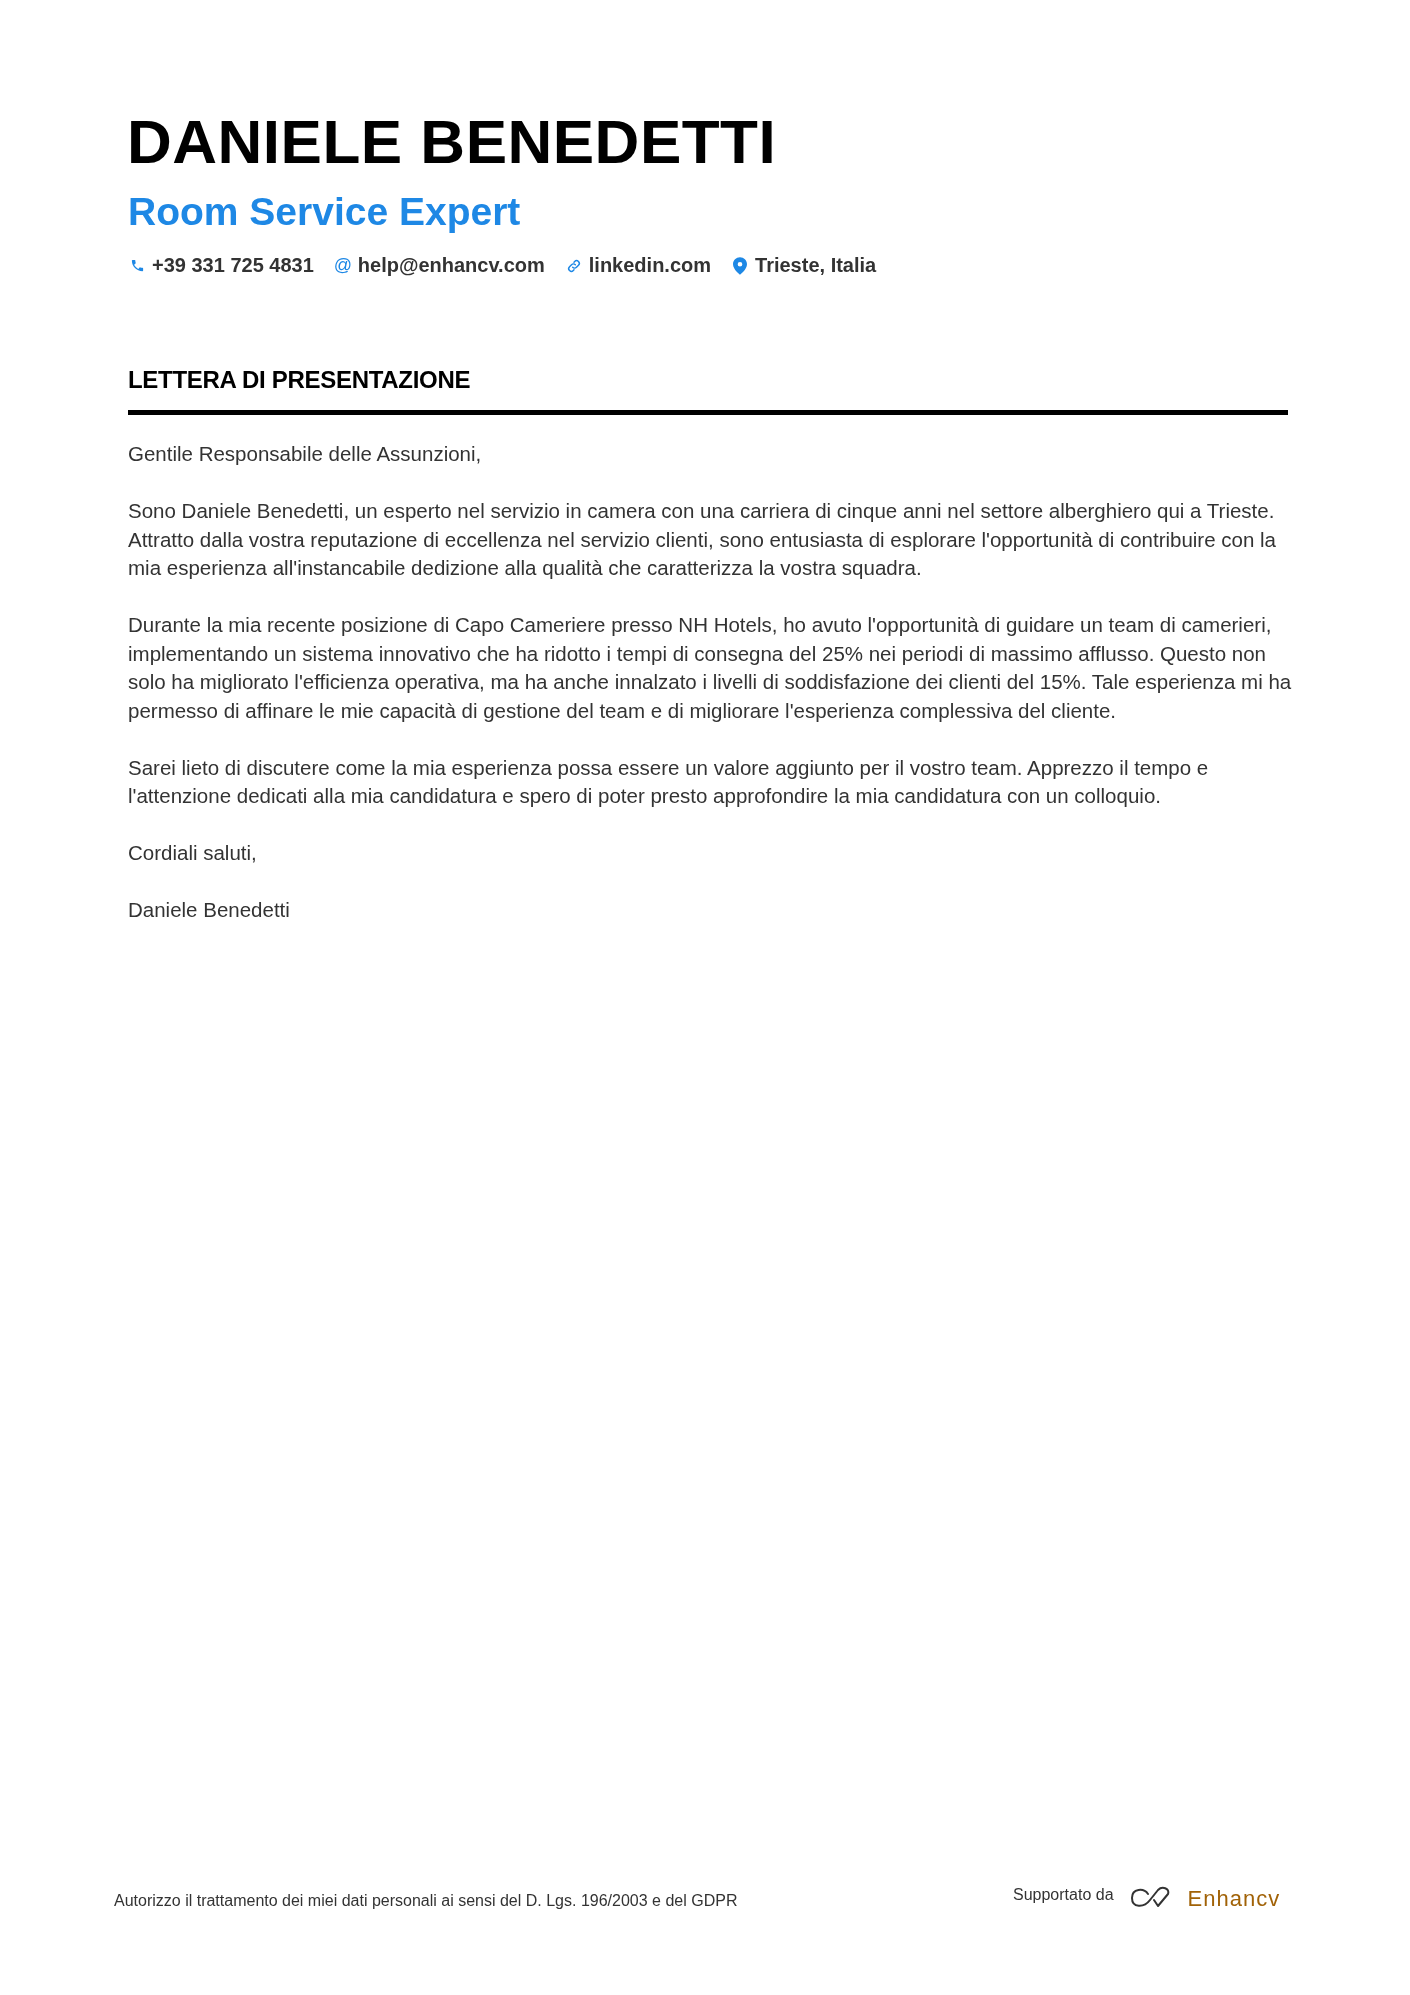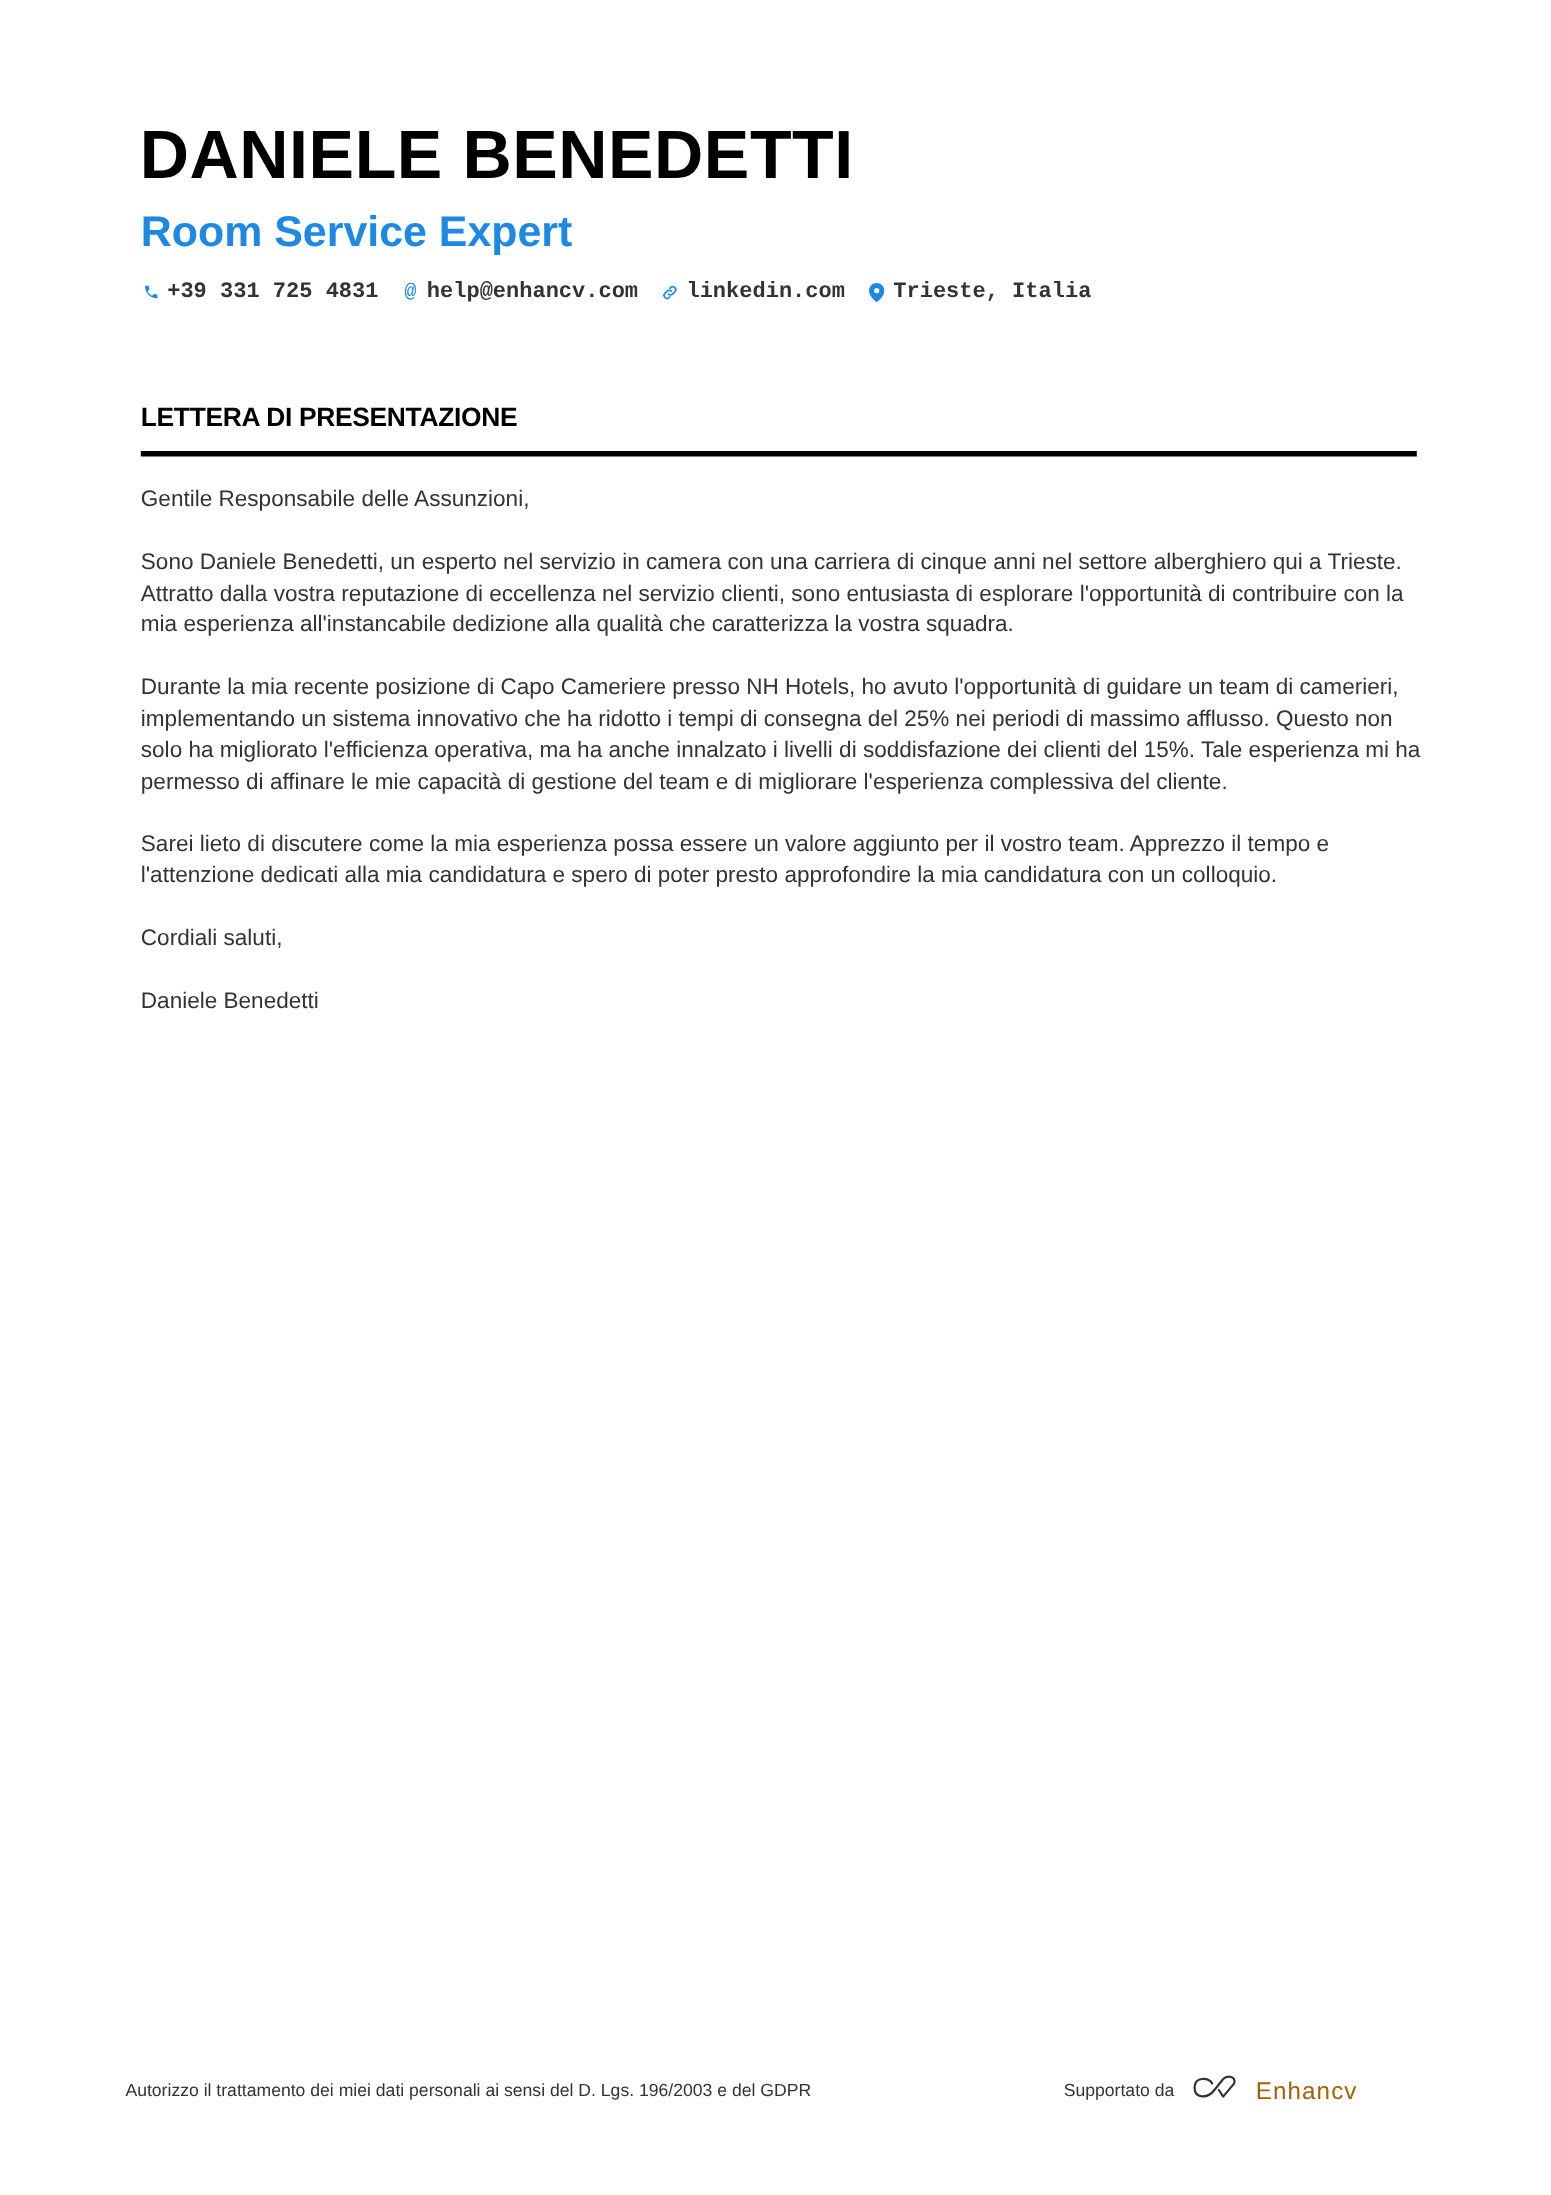--- a/index.html
+++ b/index.html
@@ -5,31 +5,31 @@
   html, body { margin: 0; padding: 0; background: #ffffff; }
   body { width: 1410px; height: 1995px; position: relative; overflow: hidden;
          font-family: "Liberation Sans", sans-serif; color: #333333; }
   .page { position: absolute; left: 0; top: 0; width: 1410px; height: 1817px; }
   .name { position: absolute; left: 127px; top: 108px; font-size: 62px; font-weight: bold;
           color: #000000; letter-spacing: 0.5px; margin: 0; line-height: 1.1; }
   .title { position: absolute; left: 128px; top: 190px; font-size: 39px; font-weight: bold;
            color: #1e88e5; margin: 0; }
   .contacts { position: absolute; left: 128px; top: 254px; display: flex; align-items: center;
               font-size: 20px; font-weight: bold; color: #333333; }
-  .contact { display: flex; align-items: center; margin-right: 20px; font-family: Liberation Mono, monospace; }
+  .contact { display: flex; align-items: center; margin-right: 20px; }
   .contact .ico { display: inline-flex; width: 18px; height: 20px; margin-right: 6px;
                   align-items: center; justify-content: center; color: #1e88e5; }
   .section-title { position: absolute; left: 128px; top: 366px; font-size: 24px; font-weight: bold;
                    color: #000000; margin: 0; letter-spacing: -0.3px; }
   .rule { position: absolute; left: 128px; top: 410px; width: 1160px; height: 5px; background: #000000; }
   .body { position: absolute; left: 128px; top: 440px; width: 1165px; font-size: 20.5px;
           line-height: 28.5px; color: #333333; }
   .body p { margin: 0 0 28.5px 0; }
   .footer-left { position: absolute; left: 114px; top: 1892px; font-size: 16px; color: #333333; }
-  .footer-right { position: absolute; left: 967px; top: 1886px; display: flex; align-items: center;
+  .footer-right { position: absolute; left: 1013px; top: 1886px; display: flex; 
                   font-size: 16px; color: #333333; }
   .footer-right .logo-icon { margin: 0 14px 0 14px; }
   .brand { font-size: 22px; letter-spacing: 1px; color: #a16207; }
 </style>
 </head>
 <body>
 
 <div class="page">
 
   <h1 class="name">DANIELE BENEDETTI</h1>

